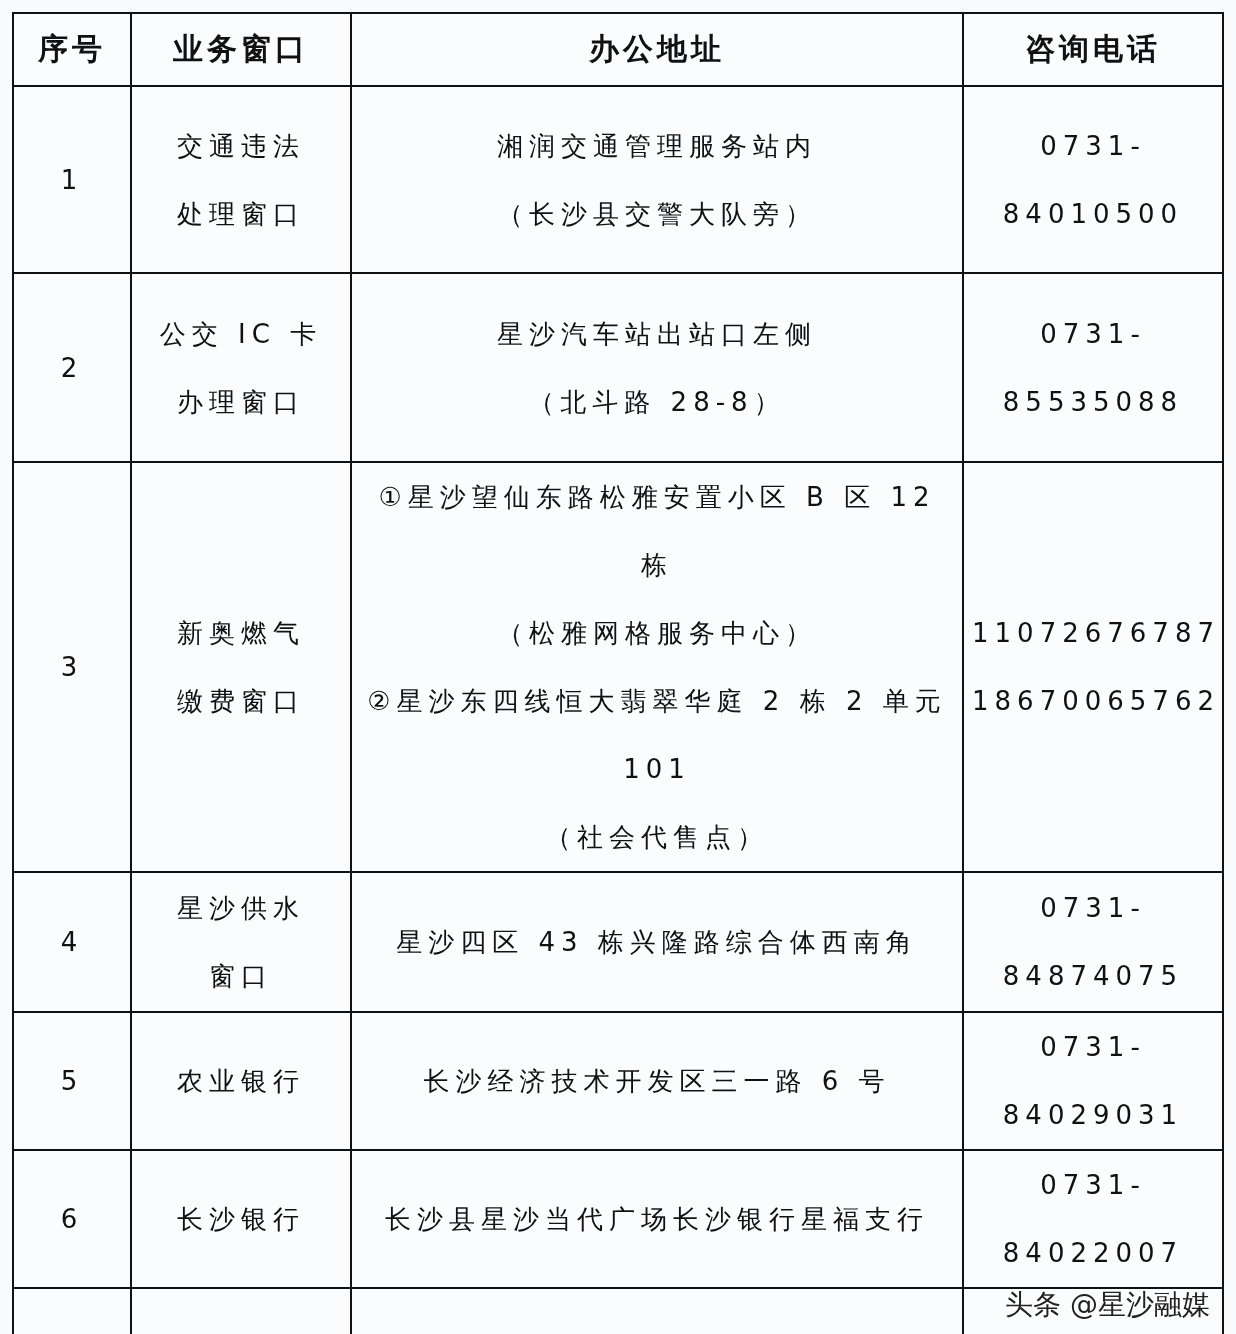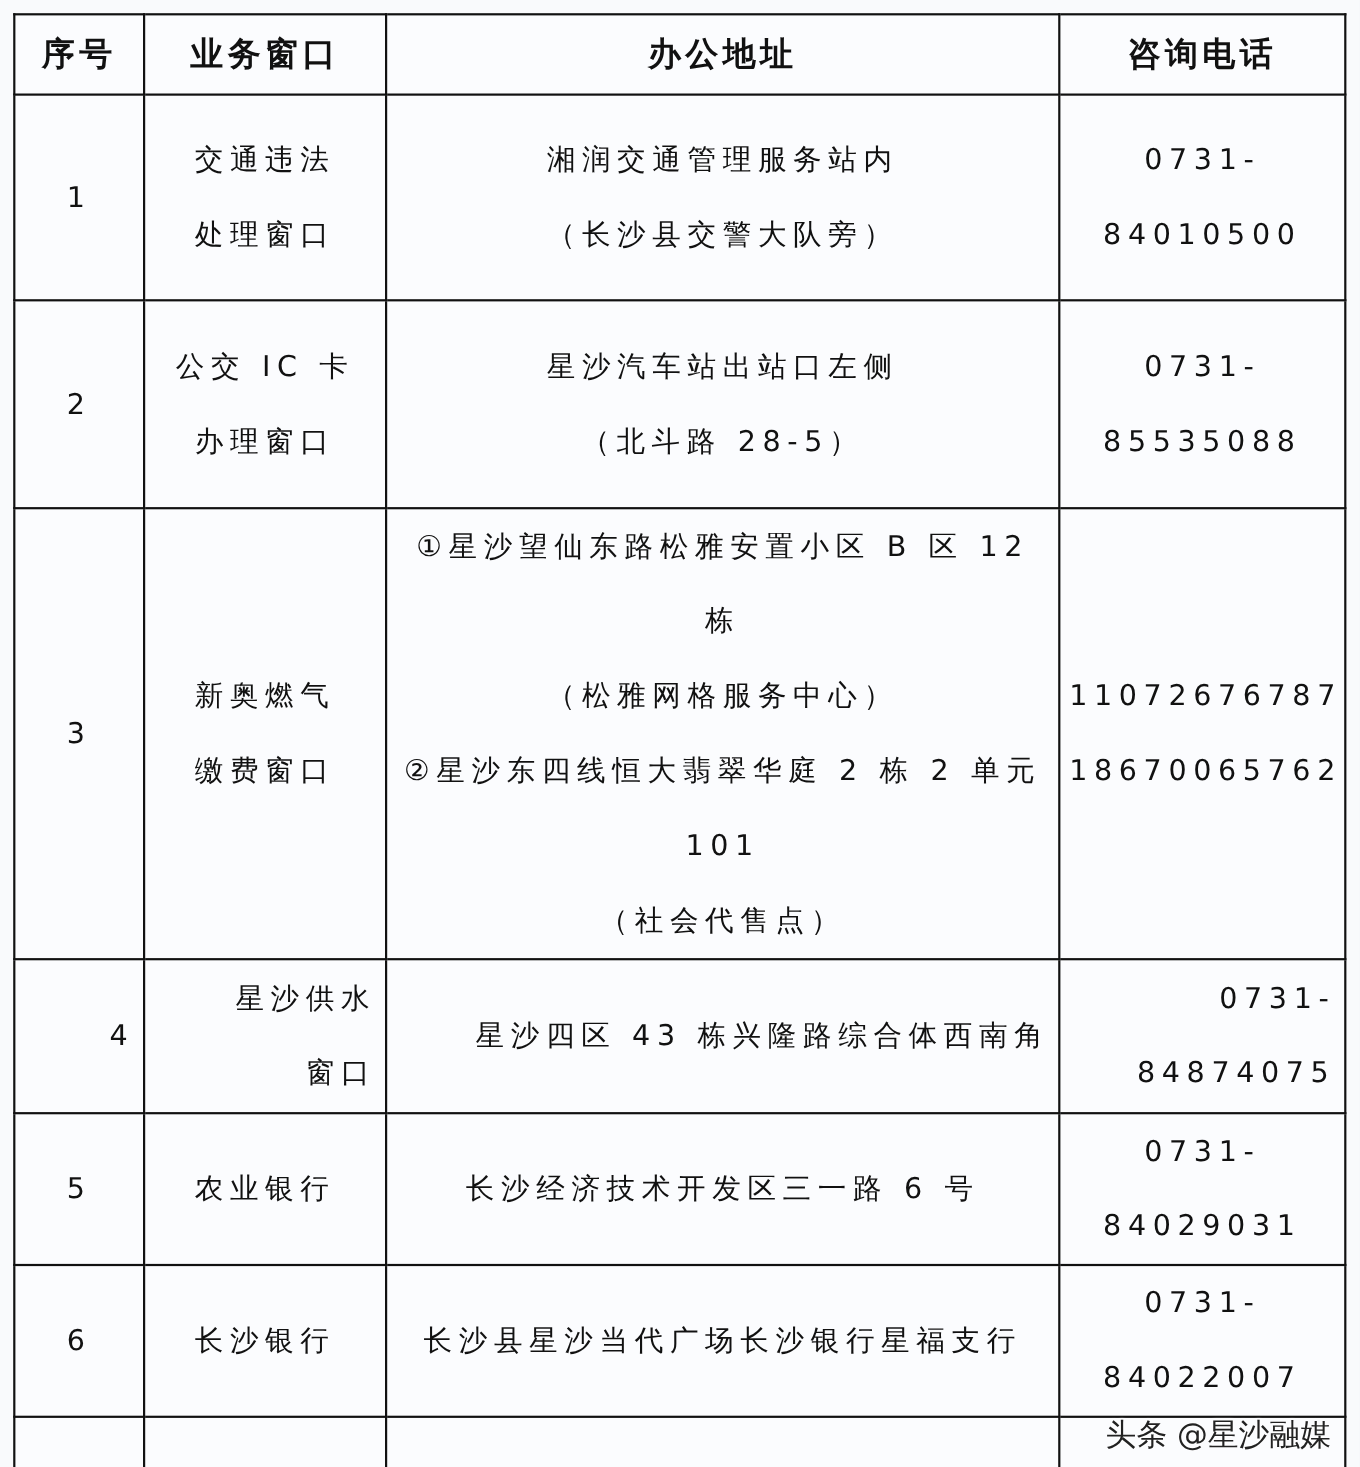--- a/index.html
+++ b/index.html
@@ -58,21 +58,21 @@
     }
     td.addr-left { text-align: left; padding-left: 10px; }
     .line { display: block; }
     col.c1 { width: 118px; }
     col.c2 { width: 220px; }
     col.c3 { width: 612px; }
     col.c4 { width: 260px; }
     tr.r1 td { height: 185px; margin-left: 24px; }
     tr.r2 td { height: 187px; }
     tr.r3 td { height: 283px; }
-    tr.r4 td { height: 138px; text-align: right; }
+    tr.r4 td { height: 138px; }
     tr.r5 td { height: 124px; }
     tr.r6 td { height: 120px; margin-top: 13px; }
     tr.r7 td { height: 184px; }
     .watermark {
       position: absolute;
       right: 26px;
       bottom: 10px;
       font-size: 28px;
       color: #222;
       font-family: "DejaVu Sans", "Liberation Sans", sans-serif;
@@ -116,21 +116,21 @@
       </tr>
 
       <tr class="r2">
         <td class="num">2</td>
         <td>
           <span class="line">公交 IC 卡</span>
           <span class="line">办理窗口</span>
         </td>
         <td>
           <span class="line">星沙汽车站出站口左侧</span>
-          <span class="line">（北斗路 28-5）</span>
+          <span class="line">（北斗路 28-8）</span>
         </td>
         <td class="phone">
           <span class="line">0731-85535088</span>
         </td>
       </tr>
 
       <tr class="r3">
         <td class="num">3</td>
         <td>
           <span class="line">新奥燃气</span>

